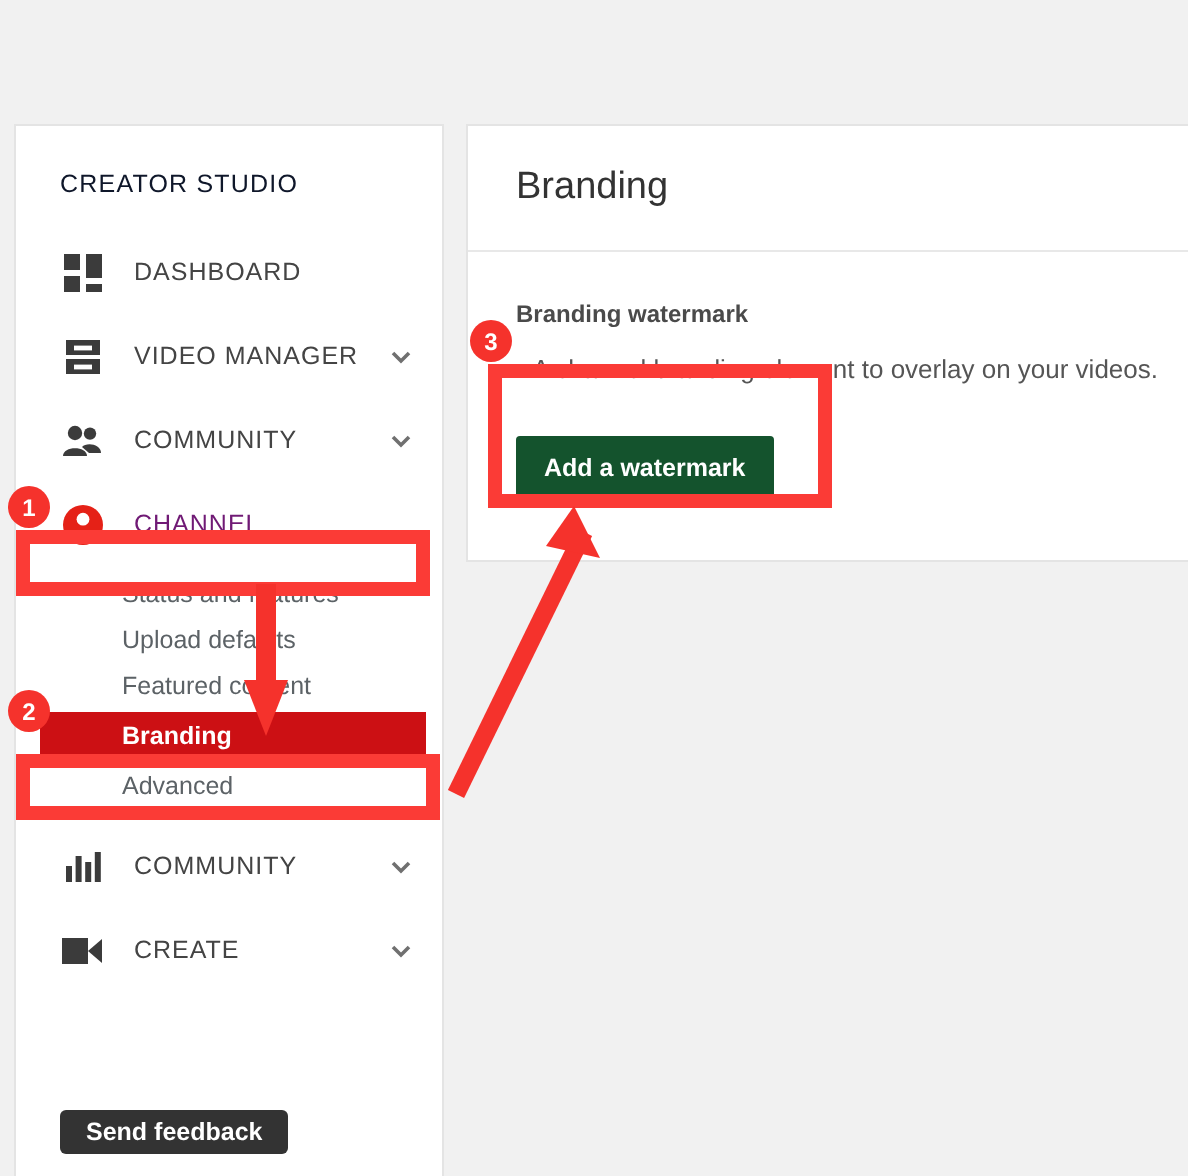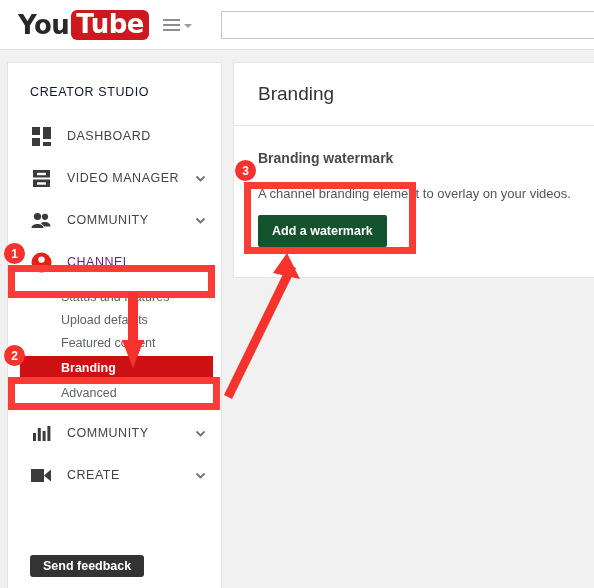--- a/index.html
+++ b/index.html
@@ -108,24 +108,24 @@
   }
   .content-head {
     height: 63px; display: flex; align-items: center;
     padding-left: 24px; border-bottom: 1px solid #e8e8e8;
   }
   .content-title {
     font-size: 19px; color: #333; font-weight: normal;
   }
   .content-body { padding: 24px 24px 30px 24px; }
   .section-title {
-    font-size: 14px; color: #4a4a4a; font-weight: bold;
-    margin-bottom: 20px;
-  }
-  .section-desc { font-size: 13px; color: #555; margin-bottom: 14px; }
+    font-size: 12px; color: #4a4a4a; font-weight: bold;
+    margin-bottom: 13px;
+  }
+  .section-desc { font-size: 13px; color: #555; margin-bottom: 26px; text-align: right; }
   .btn-primary {
     background: #14532d; color: #ffffff; border: none;
     font-family: "Liberation Sans", sans-serif;
     font-size: 12.5px; font-weight: bold;
     padding: 9px 14px; border-radius: 2px; cursor: pointer;
   }
 
   
   .overlay {
     position: absolute; left: 0; top: 0; width: 594px; height: 588px;
@@ -140,35 +140,20 @@
     font-size: 12px; font-weight: bold;
     display: flex; align-items: center; justify-content: center;
     font-family: "Liberation Sans", sans-serif;
   }
 </style>
 </head>
 <body>
 
 <div id="root">
 
-  <div class="header">
-    <div class="logo-wrap">
-      <span class="logo-you">You</span>
-      <span class="logo-tube">Tube</span>
-    </div>
-    <div class="hamburger">
-      <span class="ham-lines">
-          <i></i>
-          <i></i>
-          <i></i>
-        </span>
-      <span class="ham-caret"></span>
-    </div>
-    <input class="search-box" type="text" readonly="" placeholder="" value="" style="">
-  </div>
 
   <div class="sidebar">
     <div class="sidebar-title">CREATOR STUDIO</div>
 
     <div class="nav-list">
 
       <div class="nav-item">
         <span class="nav-icon">
           <svg width="19" height="19" viewBox="0 0 19 19">
             <rect x="0" y="0" width="8" height="8" fill="#3b3b3b"></rect>

